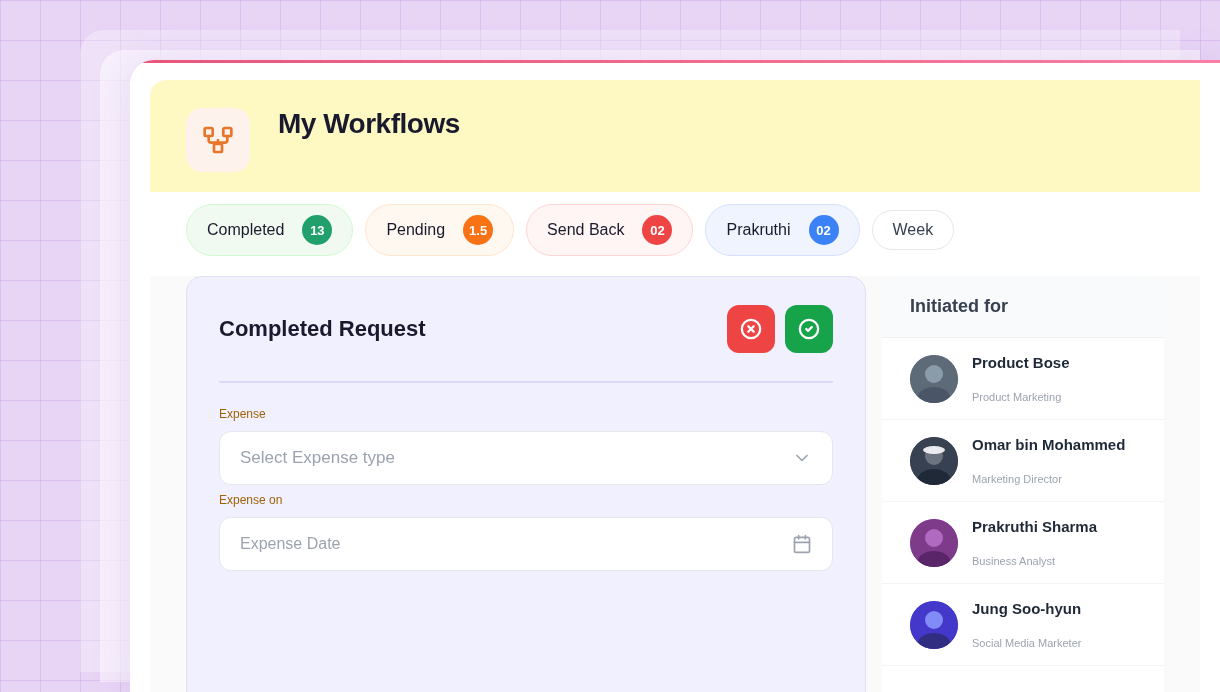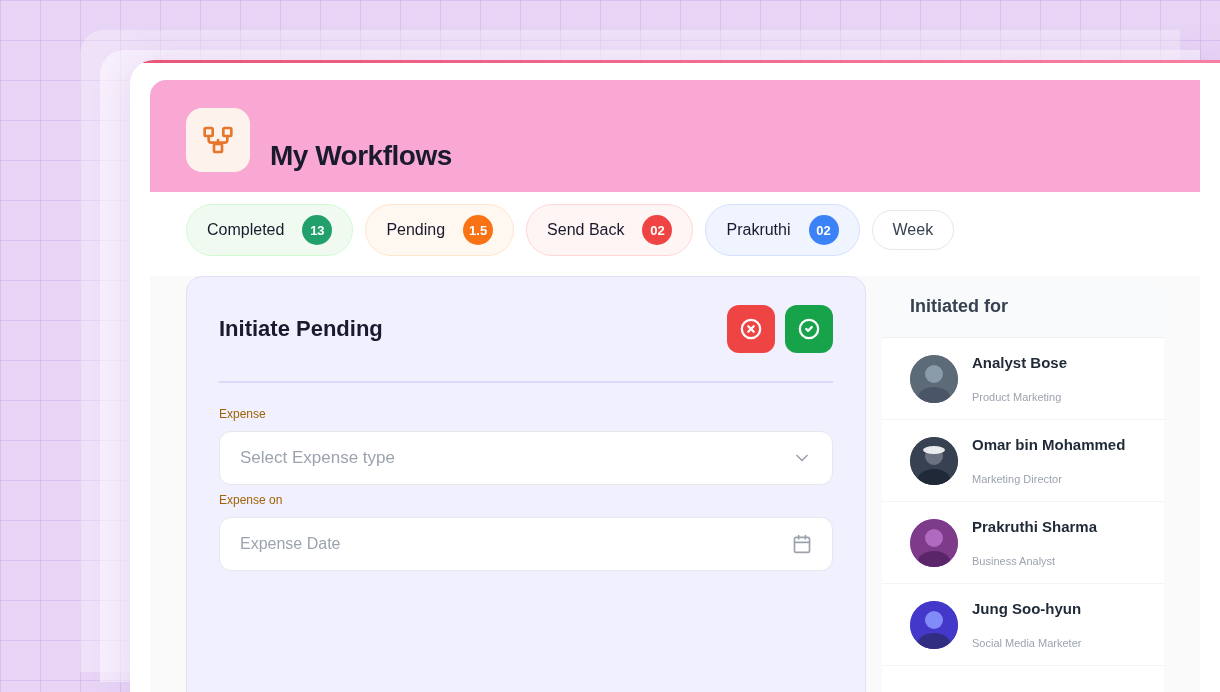--- a/index.html
+++ b/index.html
@@ -59,24 +59,24 @@
       right: 20px;
       bottom: 0;
       background: #fafafa;
       border-radius: 16px 0 0 0;
       overflow: hidden;
     }
 
     
     .header {
       display: flex;
-      align-items: flex-end;
-      gap: 20px;
+      align-items: flex-start;
+      gap: 28px;
       padding: 28px 36px 20px;
-      background: #f9a8d4;
+      background: #fef9c3;
     }
 
     .workflow-icon-wrap {
       width: 64px;
       height: 64px;
       background: #fef3ec;
       border-radius: 16px;
       display: flex;
       align-items: center;
       justify-content: center;
@@ -411,21 +411,21 @@
       </div>
       <div class="filter-tab">
         <span>Week</span>
       </div>
     </div>
 
     <div class="content-area">
 
       <div class="left-panel">
         <div class="panel-header">
-          <h2 class="panel-title">Initiate Pending</h2>
+          <h2 class="panel-title">Completed Request</h2>
           <div class="action-buttons">
             <button class="btn-action btn-cancel" title="Cancel">
               <svg viewBox="0 0 24 24" fill="none" stroke="white" stroke-width="2.5" stroke-linecap="round" stroke-linejoin="round">
                 <circle cx="12" cy="12" r="10"></circle>
                 <line x1="15" y1="9" x2="9" y2="15"></line>
                 <line x1="9" y1="9" x2="15" y2="15"></line>
               </svg>
             </button>
             <button class="btn-action btn-confirm" title="Confirm">
               <svg viewBox="0 0 24 24" fill="none" stroke="white" stroke-width="2.5" stroke-linecap="round" stroke-linejoin="round">
@@ -464,21 +464,21 @@
 
           <div class="person-item">
             <div class="avatar avatar-sumeet">
               <svg viewBox="0 0 48 48" width="48" height="48">
                 <circle cx="24" cy="24" r="24" fill="#5d6b78"></circle>
                 <circle cx="24" cy="19" r="9" fill="#8a9baa"></circle>
                 <ellipse cx="24" cy="42" rx="16" ry="10" fill="#4a5568"></ellipse>
               </svg>
             </div>
             <div class="person-info">
-              <div class="name">Analyst Bose</div>
+              <div class="name">Product Bose</div>
               <div class="role">Product Marketing</div>
             </div>
           </div>
 
           <div class="person-item">
             <div class="avatar avatar-omar">
               <svg viewBox="0 0 48 48" width="48" height="48">
                 <circle cx="24" cy="24" r="24" fill="#374151"></circle>
                 <circle cx="24" cy="19" r="9" fill="#6b7280"></circle>
                 <ellipse cx="24" cy="42" rx="16" ry="10" fill="#1f2937"></ellipse>

